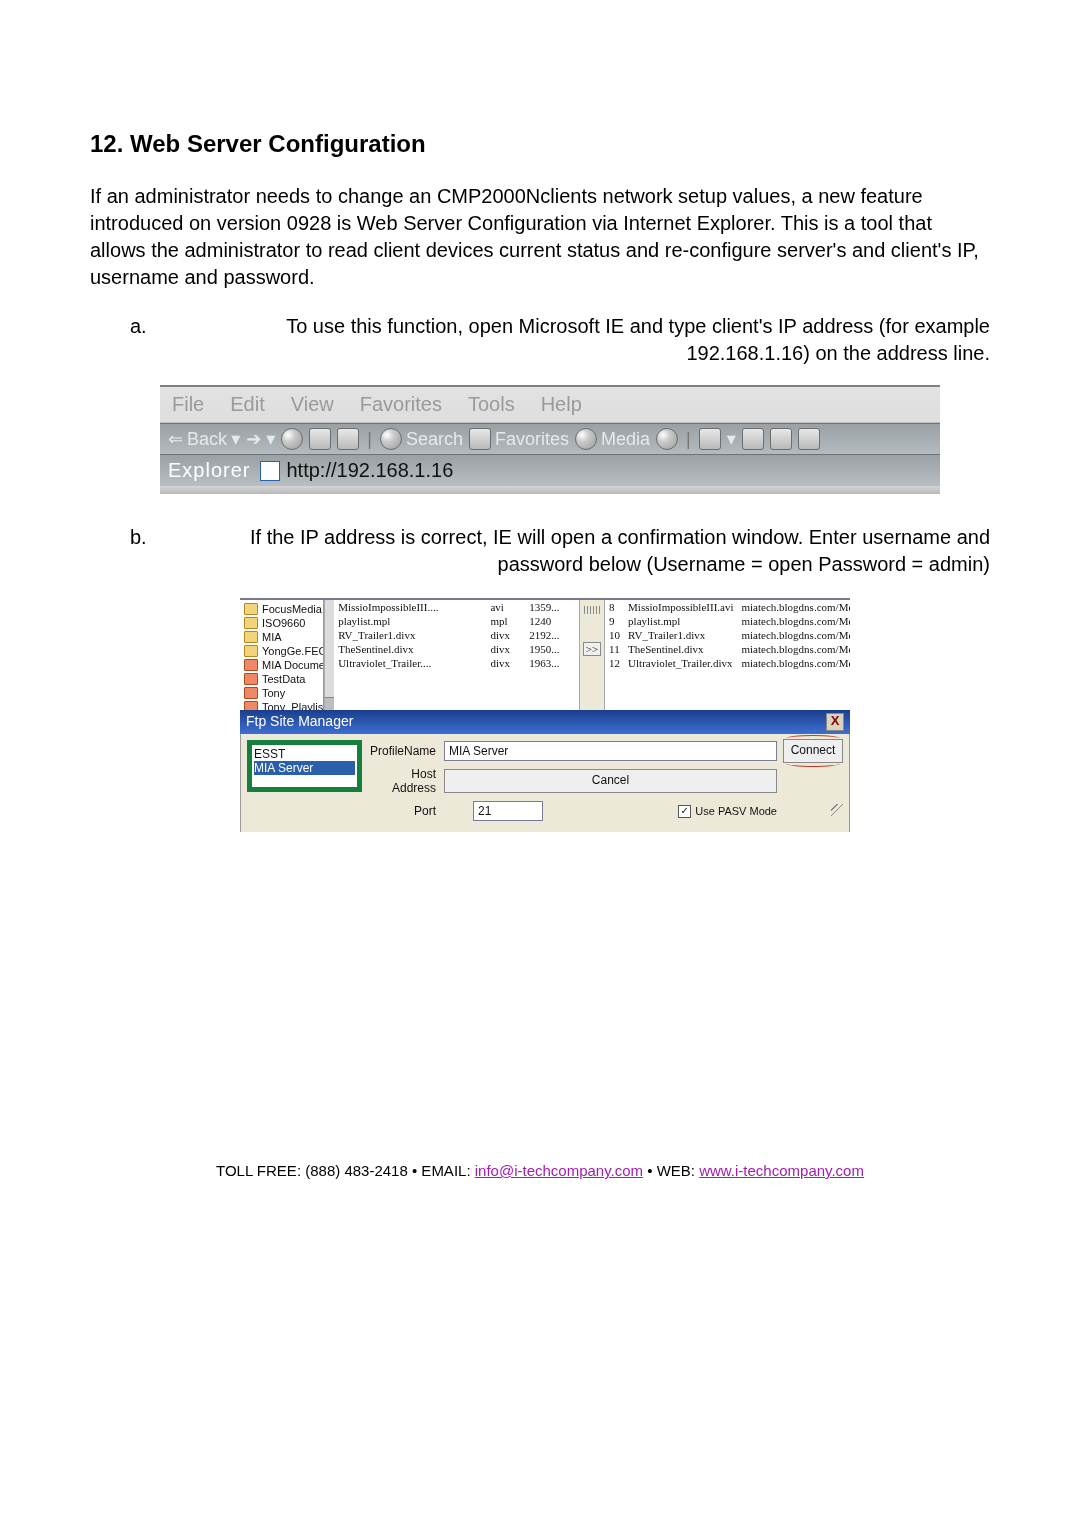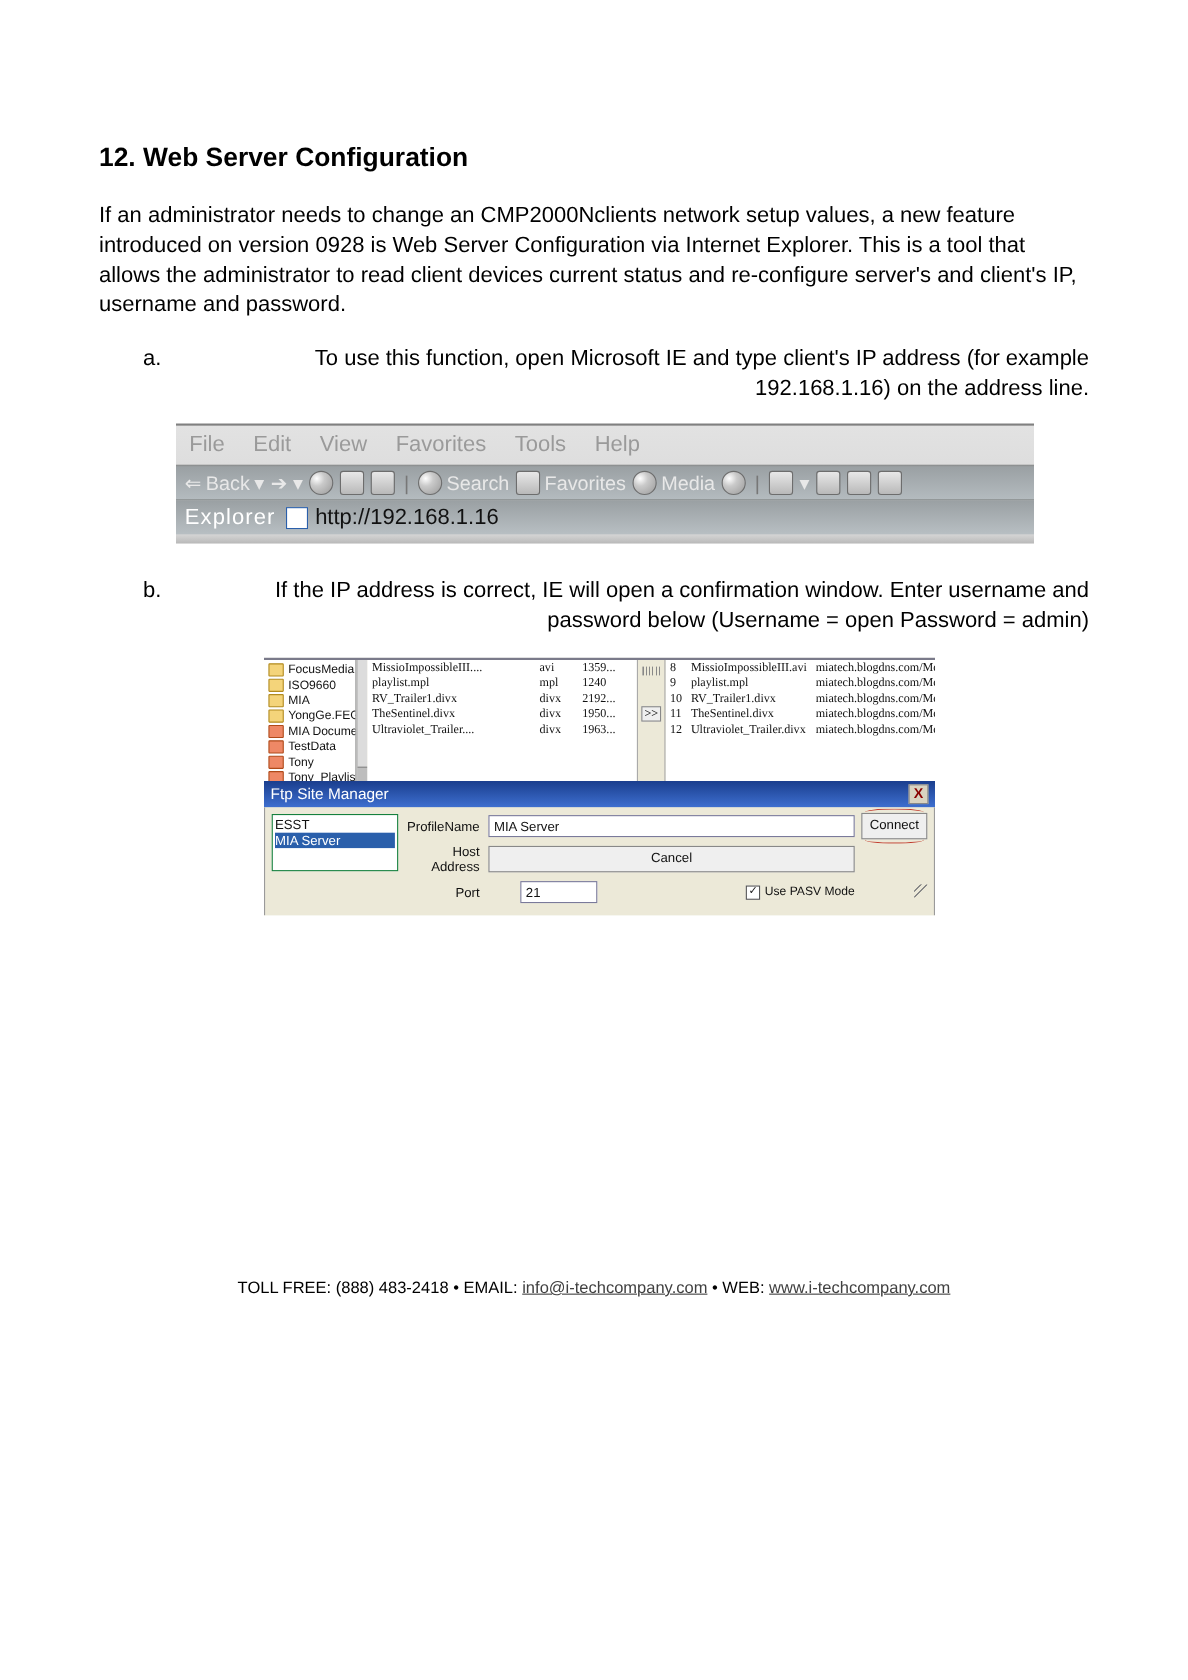--- a/index.html
+++ b/index.html
@@ -232,21 +232,21 @@
     grid-auto-rows: 26px;
     gap:4px 6px;
     align-items:center;
     font-size:12px;
     border-left:1px solid #9a9a9a;
     border-right:1px solid #9a9a9a;
   }
   .profile-list {
     grid-row: 1 / span 2;
     background:#fff;
-    border:1px solid #15803d;
+    border:5px solid #15803d;
     height: 52px;
     font-size:12px;
     padding:2px;
     box-sizing:border-box;
   }
   .profile-list div:last-child {
     background:#2a5fab; color:#fff;
   }
   .form-label {
     text-align:right;
@@ -306,21 +306,21 @@
     position:relative;
     top:22px;
   }
 
   .footer {
     margin-top: 330px;
     text-align: center;
     font-size: 15px;
   }
   .footer a {
-    color: #404040;
+    color: #a21caf;
     text-decoration: underline;
   }
 </style>
 </head>
 <body>
 
 <div class="page">
 
   <div class="section-title">12. Web Server Configuration</div>
 

